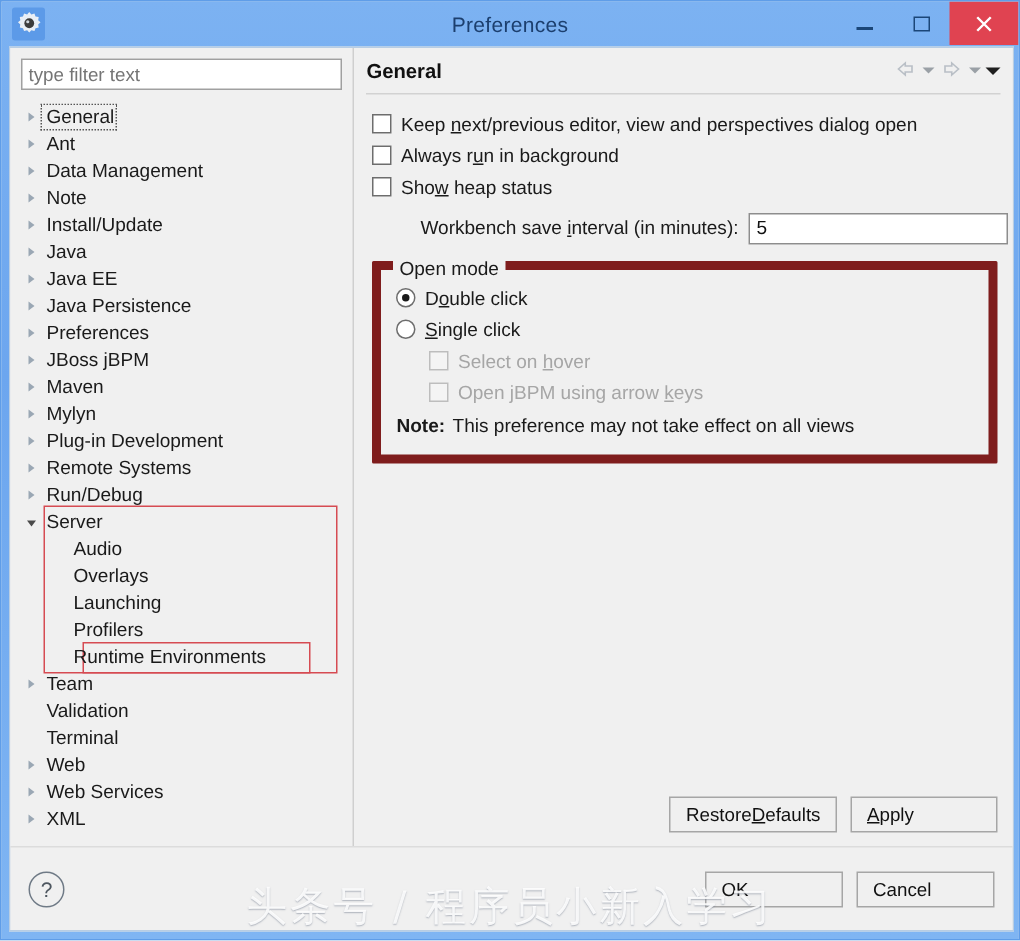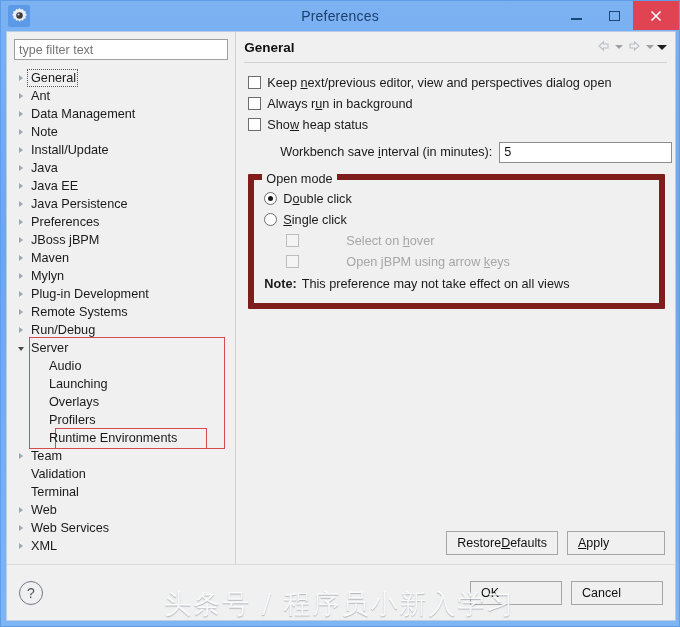--- a/index.html
+++ b/index.html
@@ -288,21 +288,21 @@
     position: relative;
   }
   .radio.checked::after {
     content: "";
     position: absolute;
     left: 3px; top: 3px;
     width: 5px; height: 5px;
     border-radius: 50%;
     background: #1a1a1a;
   }
-  .indent { padding-left: 22px; gap: 41px; }
+  .indent { padding-left: 22px; }
   .note-row {
     height: 21px;
     display: flex;
     align-items: center;
     margin-top: 1px;
   }
   .note-label { font-weight: bold; margin-right: 5px; }
 
   u.mn { text-decoration: underline; }
 
@@ -496,24 +496,24 @@
             <div class="tree-row">
               <span class="arrow">
                 <span class="open"></span>
               </span>
               <span class="tree-label">Server</span>
             </div>
             <div class="tree-row child">
               <span class="tree-label">Audio</span>
             </div>
             <div class="tree-row child">
+              <span class="tree-label">Overlays</span>
+            </div>
+            <div class="tree-row child">
               <span class="tree-label">Launching</span>
-            </div>
-            <div class="tree-row child">
-              <span class="tree-label">Overlays</span>
             </div>
             <div class="tree-row child">
               <span class="tree-label">Profilers</span>
             </div>
             <div class="tree-row child">
               <span class="tree-label">Runtime Environments</span>
             </div>
             <div class="tree-row">
               <span class="arrow">
                 <span class="closed"></span>

